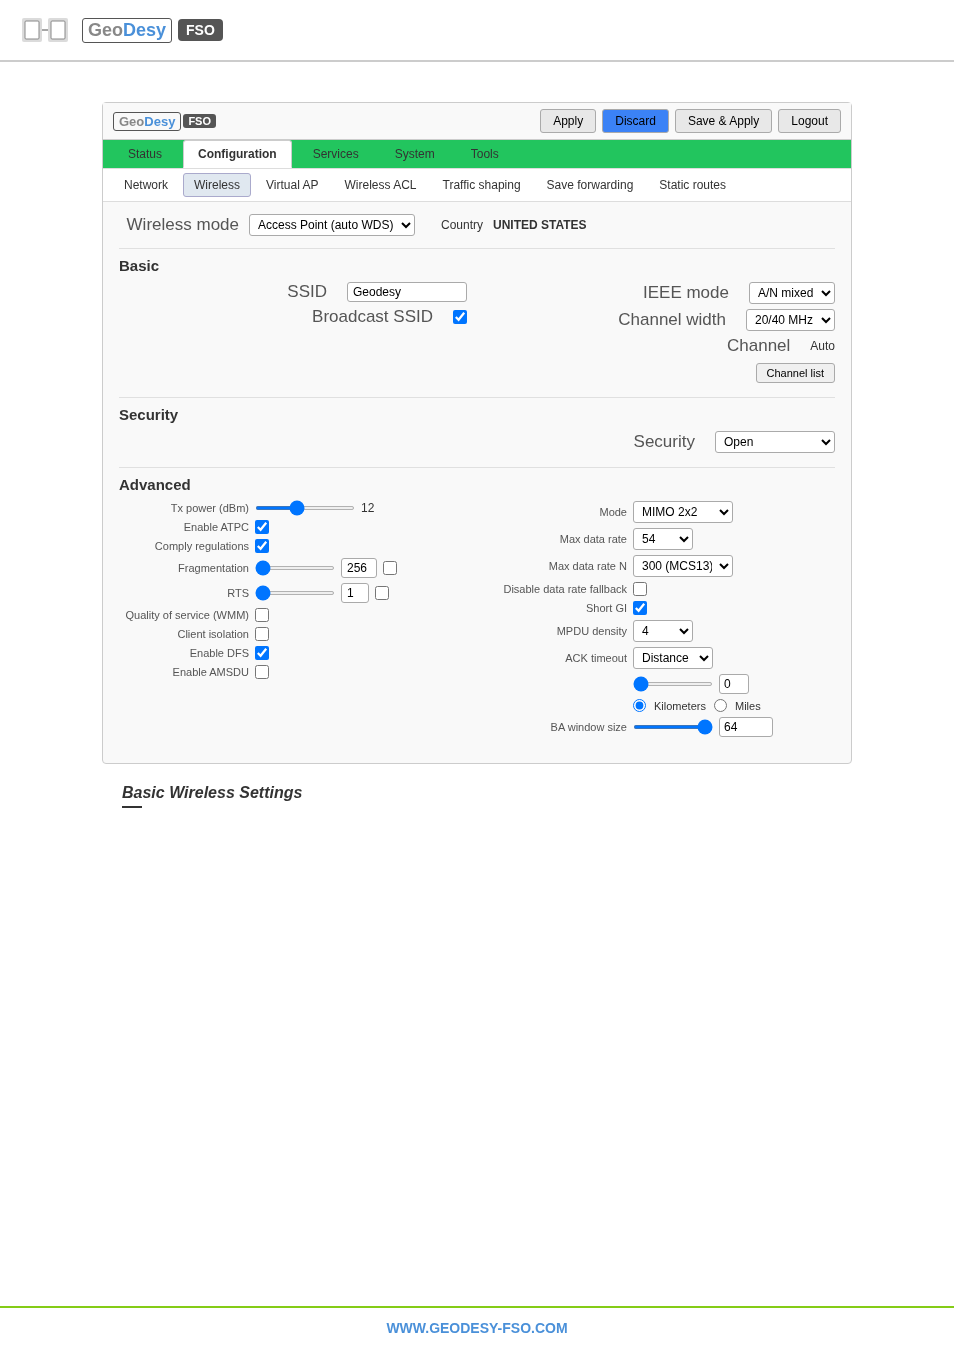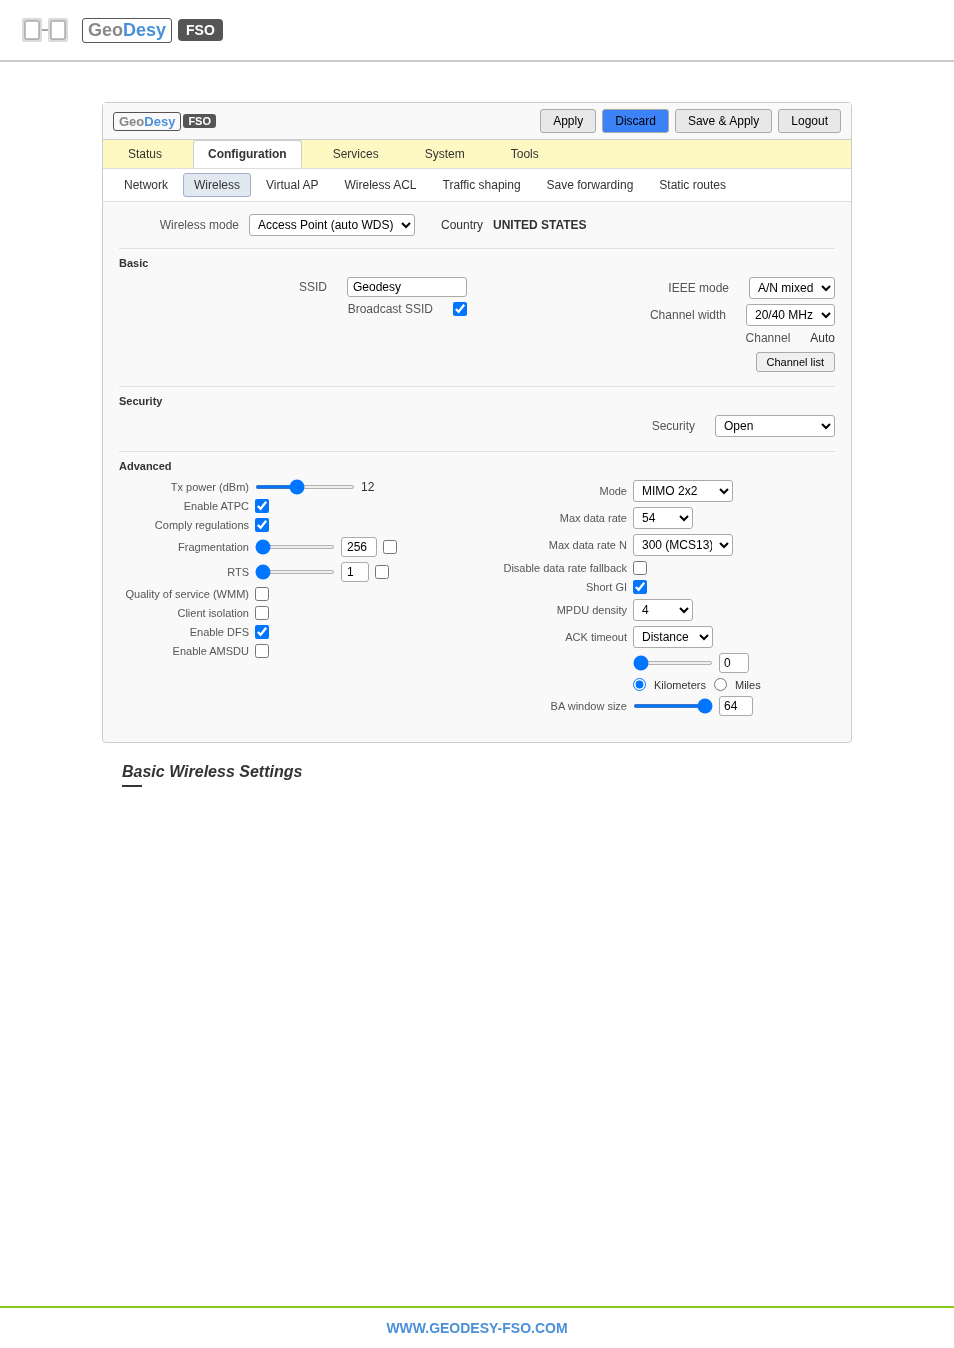--- a/index.html
+++ b/index.html
@@ -114,26 +114,26 @@
       font-size: 12px;
       background: #f0f0f0;
     }
     .btn-apply { background: #e8e8e8; }
     .btn-discard { background: #3b82f6; }
     .btn-save-apply { background: #e8e8e8; }
     .btn-logout { background: #e8e8e8; }
 
     
     .nav-bar {
-      background: #fef9c3;
+      background: #22c55e;
       border-bottom: 1px solid #ddd;
       padding: 0 10px;
       display: flex;
       align-items: center;
-      gap: 16px;
+      gap: 6px;
     }
     .nav-item {
       padding: 6px 14px;
       cursor: pointer;
       font-size: 12px;
       border: 1px solid transparent;
       border-radius: 3px 3px 0 0;
     }
     .nav-item.active {
       background: #fff;
@@ -177,21 +177,21 @@
       padding: 2px 4px;
       font-size: 12px;
       border: 1px solid #aaa;
       border-radius: 3px;
       background: #fff;
     }
 
     
     .section-title {
       font-weight: bold;
-      font-size: 11px;
+      font-size: 15px;
       margin-bottom: 8px;
       color: #333;
     }
     .section {
       margin-bottom: 14px;
       border-top: 1px solid #e0e0e0;
       padding-top: 8px;
     }
 
     
@@ -201,21 +201,21 @@
       gap: 6px 20px;
     }
     .form-row {
       display: flex;
       align-items: center;
       gap: 20px;
       justify-content: flex-end;
     }
     .form-label {
       text-align: right;
-      font-size: 12px;
+      font-size: 17px;
       min-width: 120px;
       color: #555;
     }
     input[type="text"] {
       padding: 2px 5px;
       font-size: 12px;
       border: 1px solid #aaa;
       border-radius: 3px;
       width: 120px;
     }
@@ -583,21 +583,21 @@
                   <label>Kilometers</label>
                   <input type="radio" name="distance_unit" style="">
                   <label>Miles</label>
                 </div>
               </div>
 
               <div class="adv-row">
                 <span class="adv-label" style="min-width:140px;">BA window size</span>
                 <div class="slider-row">
                   <input type="range" min="1" max="64" value="64" style="width: 80px;">
-                  <input type="text" value="64" style="width: 34px; padding: 2px 4px; font-size: 12px; border: 1px solid rgb(170, 170, 170); border-radius: 3px;">
+                  <input type="text" value="64" style="width: 54px; padding: 2px 4px; font-size: 12px; border: 1px solid rgb(170, 170, 170); border-radius: 3px;">
                 </div>
               </div>
             </div>
           </div>
         </div>
 
       </div>
     </div>
 
     <div class="bottom-section" style="width:750px;font-style:italic;">

